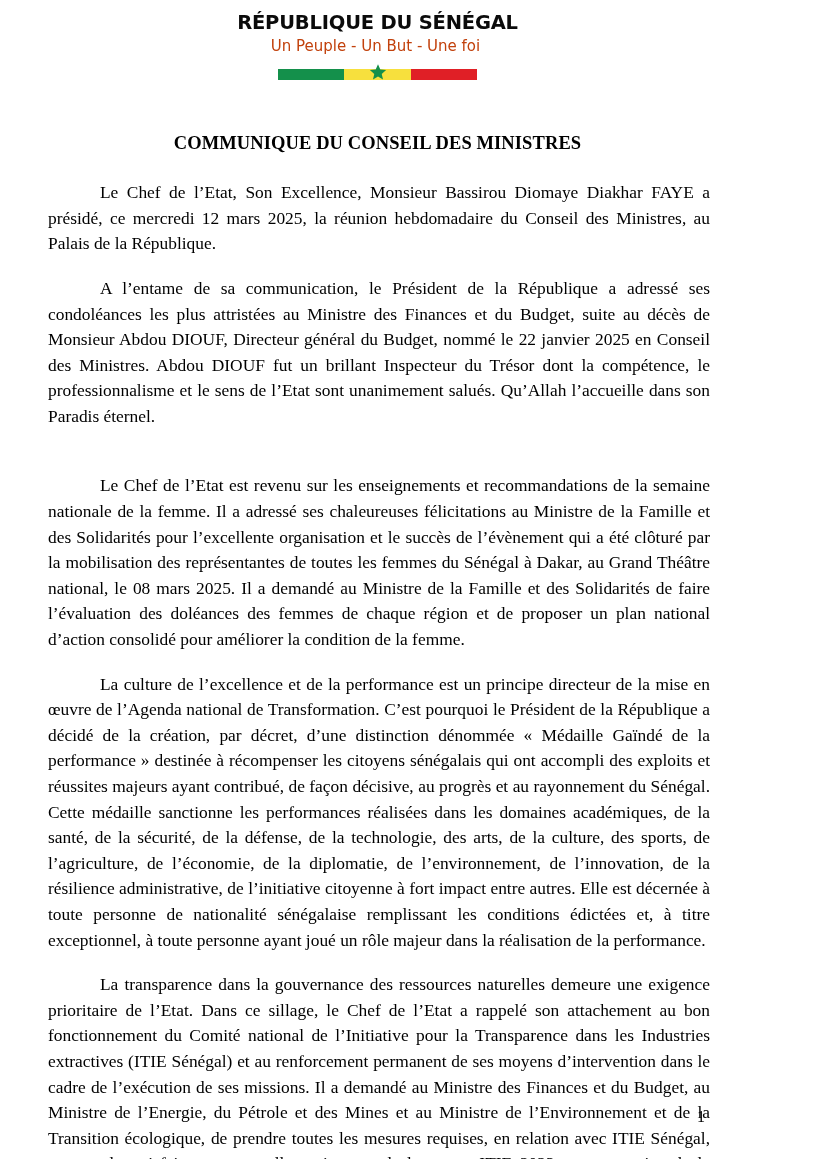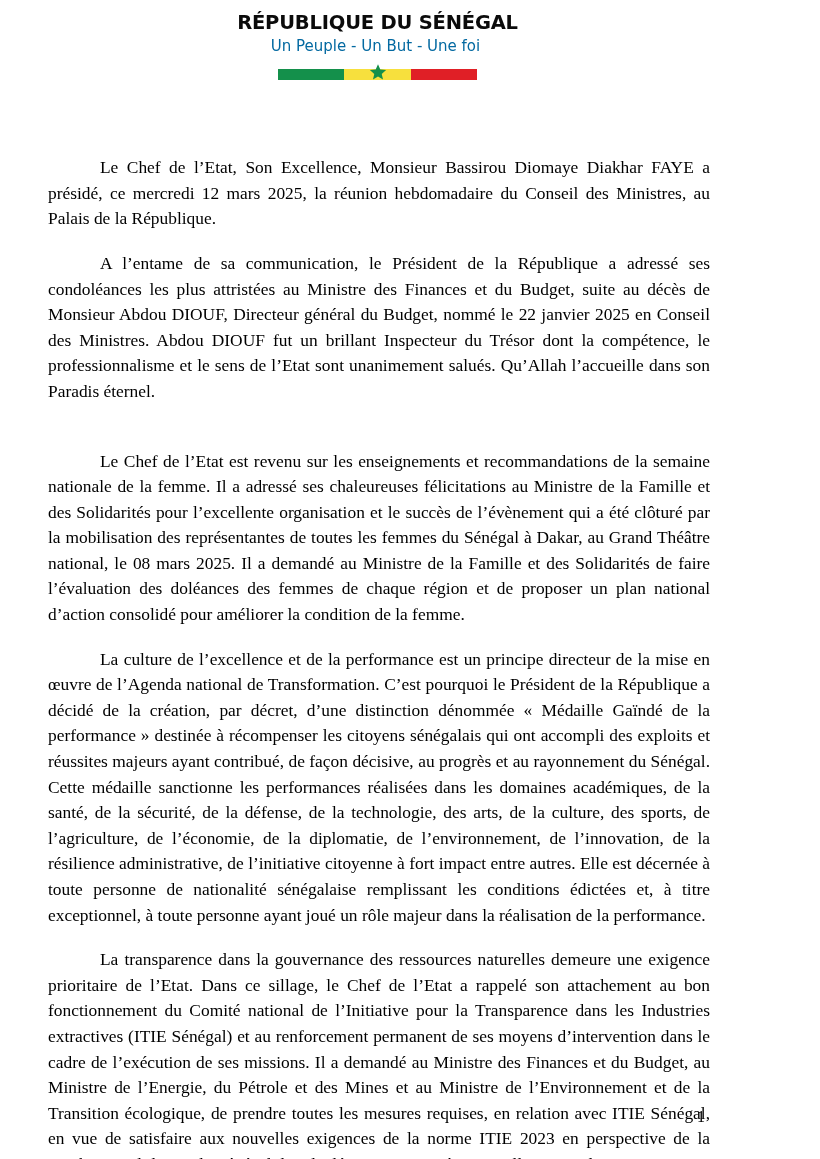--- a/index.html
+++ b/index.html
@@ -38,21 +38,21 @@
     letter-spacing: -0.2px;
     line-height: 1.15;
     color: #0b0b0b;
     margin: 0;
   }
   .motto {
     font-family: "DejaVu Sans", "Liberation Sans", sans-serif;
     font-weight: normal;
     font-size: 15px;
     line-height: 1.25;
-    color: #0369a1;
+    color: #c2410c;
     margin: 3px 4px 0 0;
   }
 
   .flag-wrap {
     position: relative;
     width: 200px;
     height: 22px;
     margin: 6px auto 0 auto;
   }
   .flag-bar {
@@ -138,20 +138,21 @@
         <div class="flag-band yellow" style="background: rgb(247, 224, 61);"></div>
         <div class="flag-band red" style="background: rgb(224, 31, 38);"></div>
       </div>
       <svg class="flag-star" viewBox="0 0 24 24" aria-hidden="true">
         <polygon points="12,1.5 15.1,8.6 22.8,9.3 17,14.5 18.7,22 12,18 5.3,22 7,14.5 1.2,9.3 8.9,8.6" fill="#14904b"></polygon>
       </svg>
     </div>
   </div>
 
   <h1 class="doc-title">
+    <span class="line1">COMMUNIQUE DU CONSEIL DES MINISTRES</span>
   </h1>
 
   <div class="body-text">
     <p class="para">Le Chef de l’Etat, Son Excellence, Monsieur Bassirou Diomaye Diakhar FAYE a présidé, ce mercredi 12 mars 2025, la réunion hebdomadaire du Conseil des Ministres, au Palais de la République.</p>
     <p class="para gap-large">A l’entame de sa communication, le Président de la République a adressé ses condoléances les plus attristées au Ministre des Finances et du Budget, suite au décès de Monsieur Abdou DIOUF, Directeur général du Budget, nommé le 22 janvier 2025 en Conseil des Ministres. Abdou DIOUF fut un brillant Inspecteur du Trésor dont la compétence, le professionnalisme et le sens de l’Etat sont unanimement salués.  Qu’Allah l’accueille dans son Paradis éternel.</p>
     <p class="para">Le Chef de l’Etat est revenu sur les enseignements et recommandations de la semaine nationale de la femme.  Il a adressé ses chaleureuses félicitations au Ministre de la Famille et des Solidarités pour l’excellente organisation et le succès de l’évènement qui a été clôturé par la mobilisation des représentantes de toutes les femmes du Sénégal à Dakar, au Grand Théâtre national, le 08 mars 2025. Il a demandé au Ministre de la Famille et des Solidarités de faire l’évaluation des doléances des femmes de chaque région et de proposer un plan national d’action consolidé pour améliorer la condition de la femme.</p>
     <p class="para">La culture de l’excellence et de la performance est un principe directeur de la mise en œuvre de l’Agenda national de Transformation. C’est pourquoi le Président de la République a décidé de la création, par décret, d’une distinction dénommée « Médaille Gaïndé de la performance » destinée à récompenser les citoyens sénégalais qui ont accompli des exploits et réussites majeurs ayant contribué, de façon décisive, au progrès et au rayonnement du Sénégal. Cette médaille sanctionne les performances réalisées dans les domaines académiques, de la santé, de la sécurité, de la défense, de la technologie, des arts, de la culture, des sports, de l’agriculture, de l’économie, de la diplomatie, de l’environnement, de l’innovation, de la résilience administrative, de l’initiative citoyenne à fort impact entre autres. Elle est décernée à toute personne de nationalité sénégalaise remplissant les conditions édictées et, à titre exceptionnel, à toute personne ayant joué un rôle majeur dans la réalisation de la performance.</p>
     <p class="para">La transparence dans la gouvernance des ressources naturelles demeure une exigence prioritaire de l’Etat. Dans ce sillage, le Chef de l’Etat a rappelé son attachement au bon fonctionnement du Comité national de l’Initiative pour la Transparence dans les Industries extractives (ITIE Sénégal) et au renforcement permanent de ses moyens d’intervention dans le cadre de l’exécution de ses missions. Il a demandé au Ministre des Finances et du Budget, au Ministre de l’Energie, du Pétrole et des Mines et au Ministre de l’Environnement et de la Transition écologique, de prendre toutes les mesures requises, en relation avec ITIE Sénégal, en vue de satisfaire aux nouvelles exigences de la norme ITIE 2023 en perspective de la prochaine validation du Sénégal dont le démarrage est prévu en juillet 2025. Il a, en outre,</p>
   </div>
 

